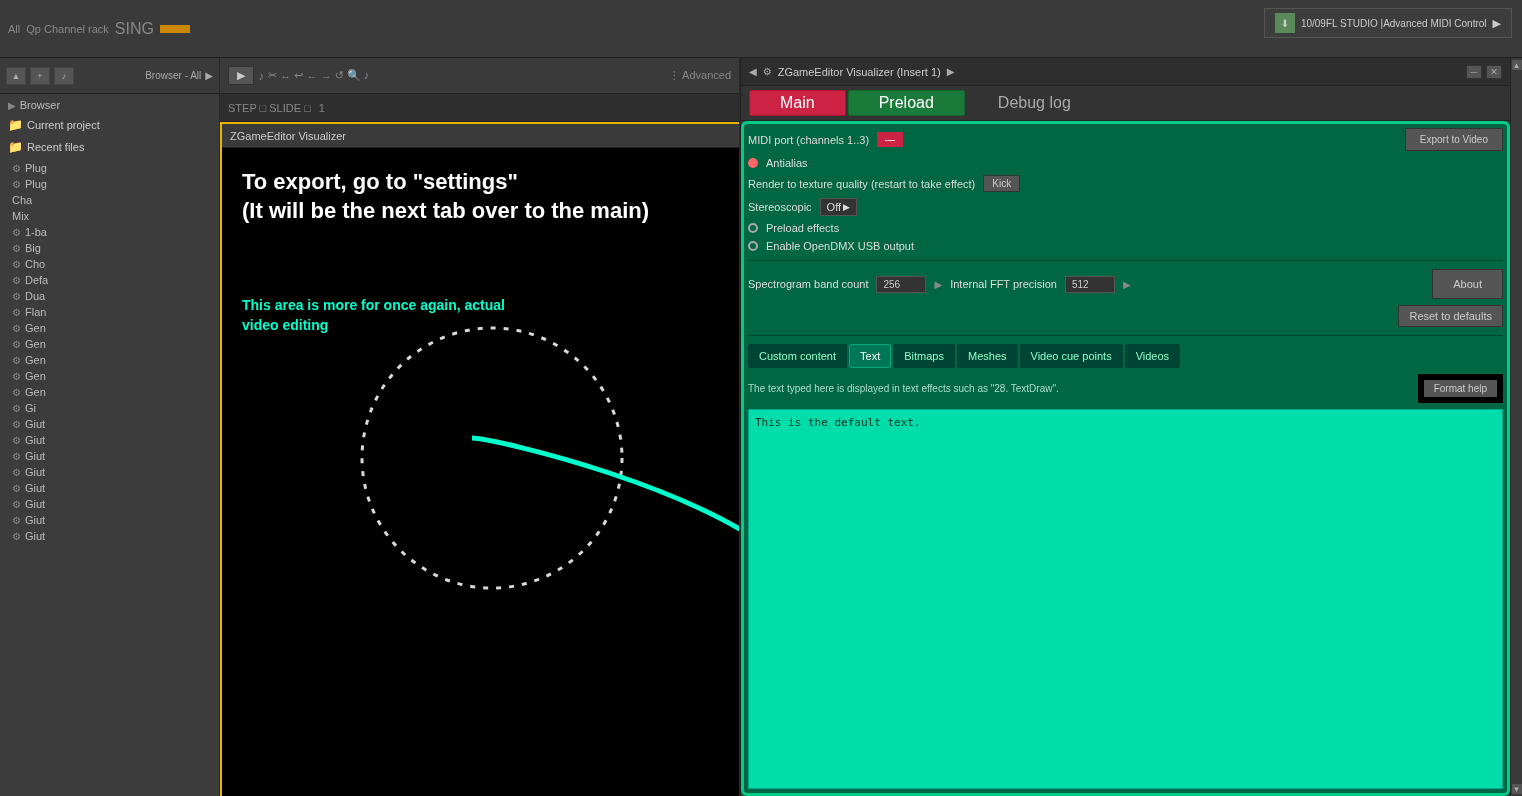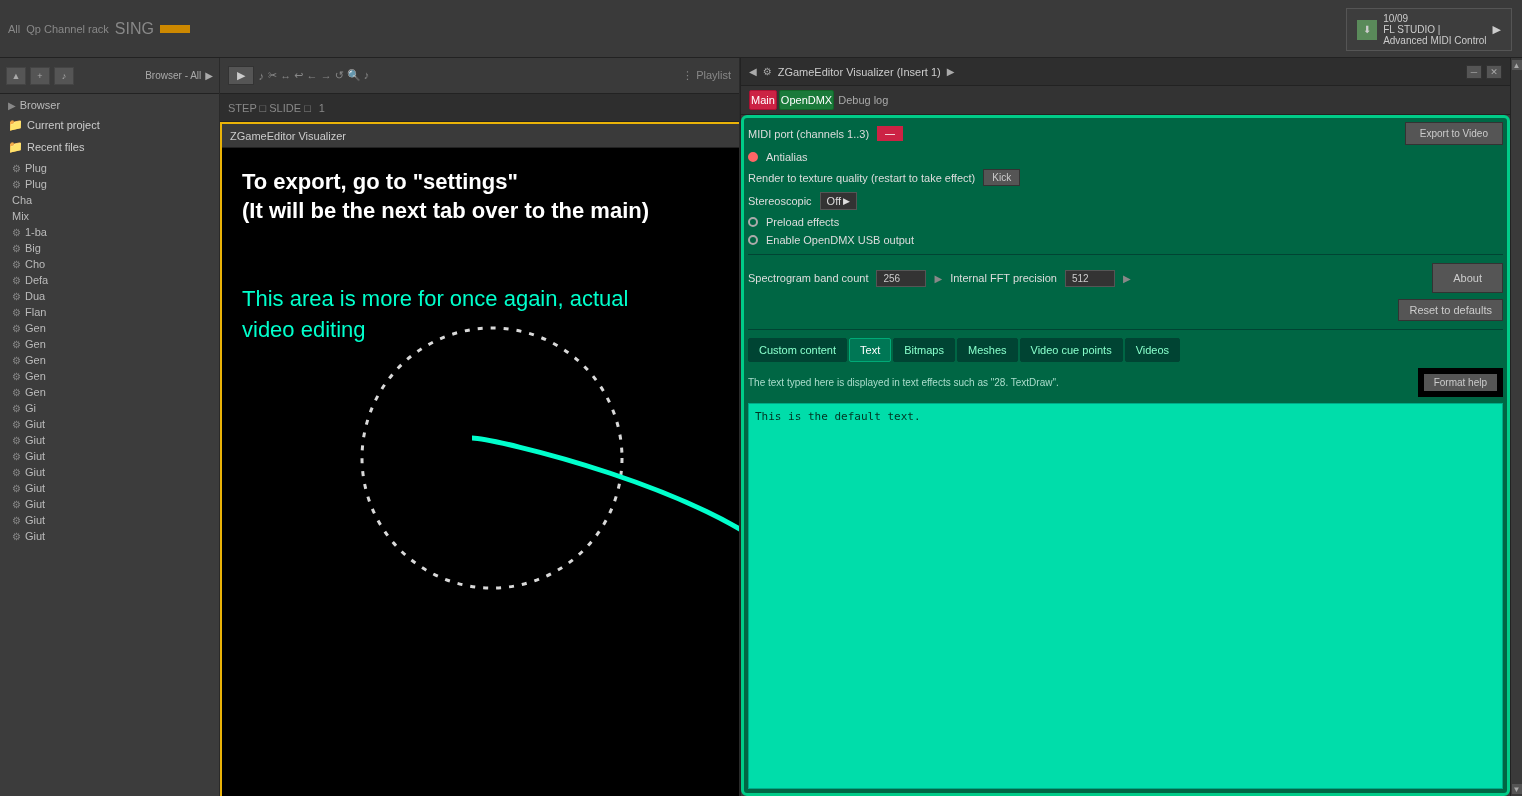--- a/index.html
+++ b/index.html
@@ -203,25 +203,25 @@
       top: 20px;
       left: 20px;
       color: white;
       font-size: 22px;
       font-weight: bold;
       line-height: 1.3;
       text-shadow: 1px 1px 2px #000;
     }
     .zgame-text-middle {
       position: absolute;
-      top: 136px;
+      top: 148px;
       left: 20px;
       color: #00ffcc;
-      font-size: 22px;
-      font-weight: normal;
+      font-size: 14px;
+      font-weight: bold;
       line-height: 1.4;
     }
     .zgame-circle-container {
       position: absolute;
       top: 160px;
       left: 120px;
       width: 300px;
       height: 300px;
     }
     .zgame-arrow {
@@ -259,22 +259,22 @@
     }
     .plugin-tabs {
       display: flex;
       align-items: center;
       gap: 2px;
       padding: 4px 8px;
       background: #333;
       border-bottom: 1px solid #222;
     }
     .plugin-tab {
-      padding: 3px 1px;
-      font-size: 11px;
+      padding: 3px 30px;
+      font-size: 16px;
       cursor: pointer;
       border: 1px solid transparent;
       border-radius: 2px;
     }
     .plugin-tab.active-main {
       background: #cc2244;
       color: white;
       border-color: #aa1133;
     }
     .plugin-tab.active-settings {
@@ -472,21 +472,21 @@
 
 <div class="top-bar">
   <div style="display:flex;align-items:center;gap:6px;">
     <span style="font-size:11px;color:#888;">All</span>
     <span style="font-size:11px;color:#888;">Qp Channel rack</span>
     <span style="font-size:16px;color:#888;">SING</span>
     <div style="background:#cc8800;width:30px;height:8px;"></div>
   </div>
   <div class="top-right-notification">
     <div class="notif-icon">⬇</div>
-    <div style="display:flex;flex-direction:column;font-size:10px;">
+    <div style="display:flex;font-size:10px;">
       <span>10/09</span>
       <span>FL STUDIO |</span>
       <span>Advanced MIDI Control</span>
     </div>
     <span style="cursor:pointer;">▶</span>
   </div>
 </div>
 
 <div class="main-layout">
 
@@ -609,21 +609,21 @@
       </div>
     </div>
   </div>
 
   <div class="playlist-area">
 
     <div class="playlist-toolbar">
       <button class="transport-btn">▶</button>
       <span style="font-size:11px;color:#888;">♪</span>
       <span style="font-size:11px;color:#888;">✂ ↔ ↩ ← → ↺ 🔍 ♪</span>
-      <span style="font-size:11px;color:#888;margin-left:auto;">⋮ Playlist</span>
+      <span style="font-size:11px;color:#888;margin-left:auto;">⋮ Advanced</span>
     </div>
 
     <div class="channel-rack-bar">
       <span>STEP □ SLIDE □</span>
       <span>1</span>
     </div>
 
     <div class="playlist-content">
 
       <div style="display:flex;height:100%;">
@@ -696,21 +696,21 @@
         <span style="color:#aaa;font-size:10px;">▶</span>
       </div>
       <div class="plugin-titlebar-btns">
         <button class="win-btn">─</button>
         <button class="win-btn">✕</button>
       </div>
     </div>
 
     <div class="plugin-tabs">
       <button class="plugin-tab active-main">Main</button>
-      <button class="plugin-tab active-settings">OpenDMX</button>
+      <button class="plugin-tab active-settings">Preload</button>
       <button class="plugin-tab inactive">Debug log</button>
     </div>
 
     <div class="plugin-body green-panel-border">
 
       <div class="plugin-row">
         <span class="midi-label">MIDI port (channels 1..3)</span>
         <button class="midi-btn">—</button>
         <button class="export-btn">Export to Video</button>
       </div>

